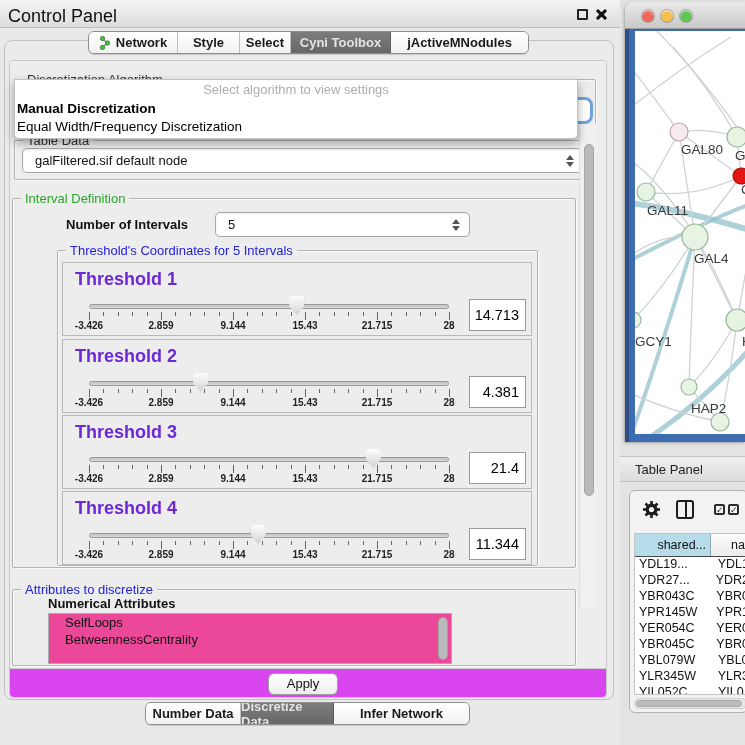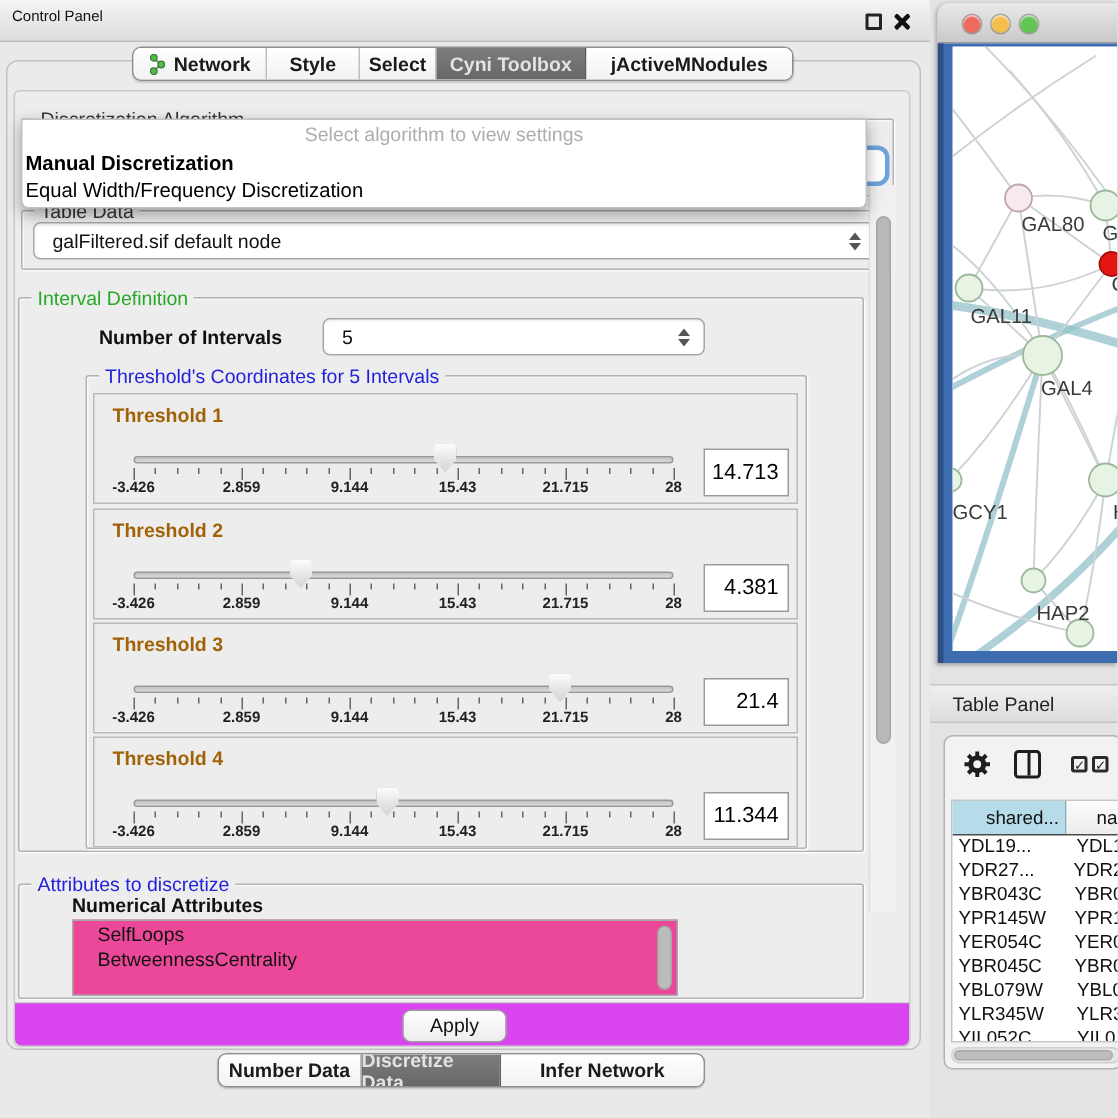--- a/index.html
+++ b/index.html
@@ -3,21 +3,21 @@
 <meta charset="utf-8">
 <style>
   * { margin:0; padding:0; box-sizing:border-box; }
   html,body { width:745px; height:745px; }
   body { font-family:"Liberation Sans","DejaVu Sans",sans-serif; background:#e3e3e3; position:relative; overflow:hidden; }
   .abs { position:absolute; }
 
   
   #left-panel { left:0; top:0; width:620px; height:745px; background:#e9e9e9; }
   #titlebar { left:0; top:0; width:620px; height:28px; background:linear-gradient(#f4f4f4,#dddddd); border-bottom:1px solid #bdbdbd; }
-  #titlebar-text { left:8px; top:6px; font-size:10px; color:#111; }
+  #titlebar-text { left:8px; top:6px; font-size:18px; color:#111; }
   #float-btn { right:32px; top:9px; width:11px; height:11px; border:2px solid #222; border-radius:1px; }
   #close-btn { right:12px; top:8px; width:13px; height:13px; }
   #close-btn i { position:absolute; left:0; top:5px; width:13px; height:3px; background:#111; border-radius:1px; }
   #close-btn i:first-child { transform:rotate(45deg); }
   #close-btn i:last-child { transform:rotate(-45deg); }
 
   .tabgroup { height:23px; display:flex; background:#fff; border:1px solid #8d8d8d; border-radius:6px; overflow:hidden; box-shadow:0 1px 1px rgba(0,0,0,.15); }
   .tabgroup .tab { display:flex; align-items:center; justify-content:center; gap:5px; font-size:13px; font-weight:bold; color:#1a1a1a; border-right:1px solid #bfbfbf; background:linear-gradient(#ffffff,#f2f2f2); cursor:default; }
   .tabgroup .tab:last-child { border-right:none; }
   .tabgroup .tab.selected { background:linear-gradient(#7d7d7d,#676767); color:#e3e3e3; border-right:1px solid #5c5c5c; }
@@ -50,21 +50,21 @@
   #discret-group { left:14px; top:79px; width:582px; height:52px; }
   #tabledata-group { left:14px; top:140px; width:582px; height:40px; }
   #tabledata-combo { left:22px; top:148px; width:562px; height:25px; }
 
   #interval-group { left:12px; top:198px; width:564px; height:370px; }
   #numint-label { left:66px; top:217px; font-size:13px; font-weight:bold; color:#111; }
   #numint-combo { left:215px; top:212px; width:255px; height:25px; }
   #thresh-group { left:57px; top:250px; width:481px; height:316px; }
 
   .thresh-row { position:absolute; left:62px; width:470px; height:74px; background:#ededed; border:1px solid #b9b9b9; }
-  .thresh-label { position:absolute; left:12px; top:6px; font-size:13px; font-weight:bold; color:#a16207; }
+  .thresh-label { position:absolute; left:12px; top:6px; font-size:18px; font-weight:bold; color:#6d28d9; }
   .track { position:absolute; left:26px; top:41px; width:360px; height:5px; background:linear-gradient(#c2c2c2,#dadada); border:1px solid #999; border-radius:3px; }
   .handle { position:absolute; top:33px; width:15px; height:19px; background:linear-gradient(#fdfdfd,#d2d2d2); clip-path:polygon(10% 0,90% 0,100% 14%,100% 55%,50% 100%,0 55%,0 14%); filter:drop-shadow(0 0 1px #8a8a8a); }
   .ticks { position:absolute; left:26px; top:49px; width:360px; height:8px; }
   .tick { position:absolute; top:0; width:1px; background:#666; }
   .tick.minor { height:4px; }
   .tick.major { height:8px; }
   .ticklabels { position:absolute; left:26px; top:57px; width:360px; height:12px; }
   .ticklabel { position:absolute; transform:translateX(-50%); font-size:10px; font-weight:bold; color:#222; white-space:nowrap; }
   .valuebox { position:absolute; left:406px; top:36px; width:57px; height:32px; background:#fff; border:1px solid #9a9a9a; font-size:14.5px; color:#000; text-align:right; padding:7px 6px 0 0; }
 

